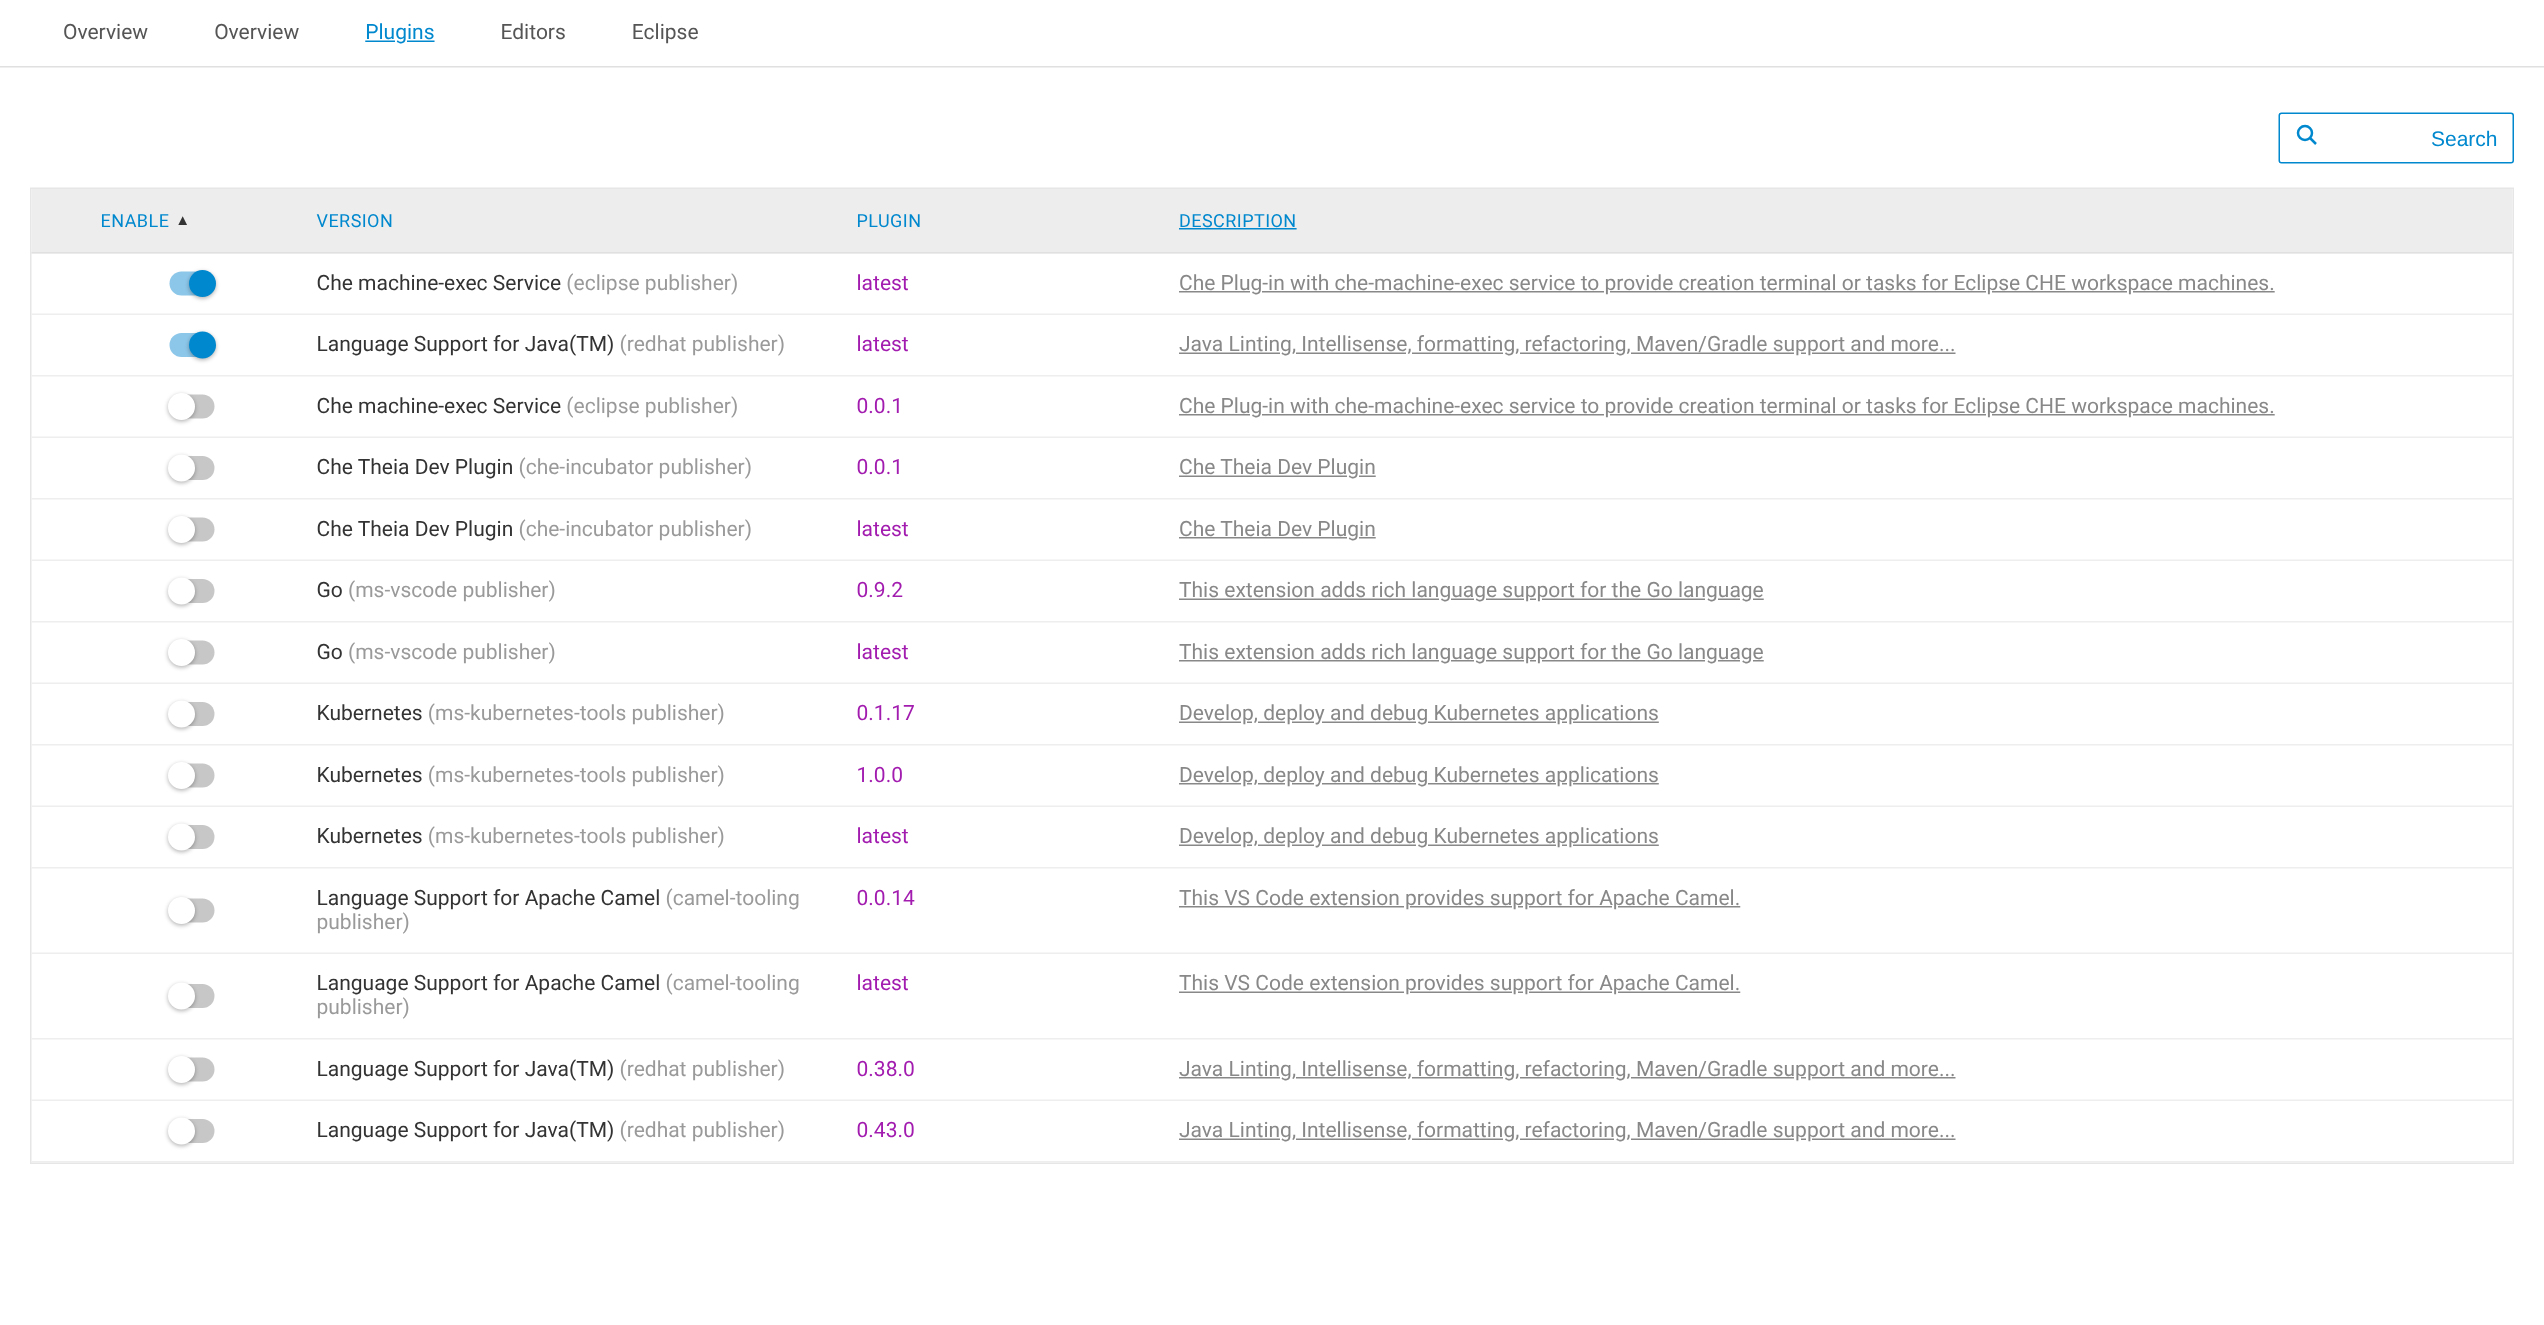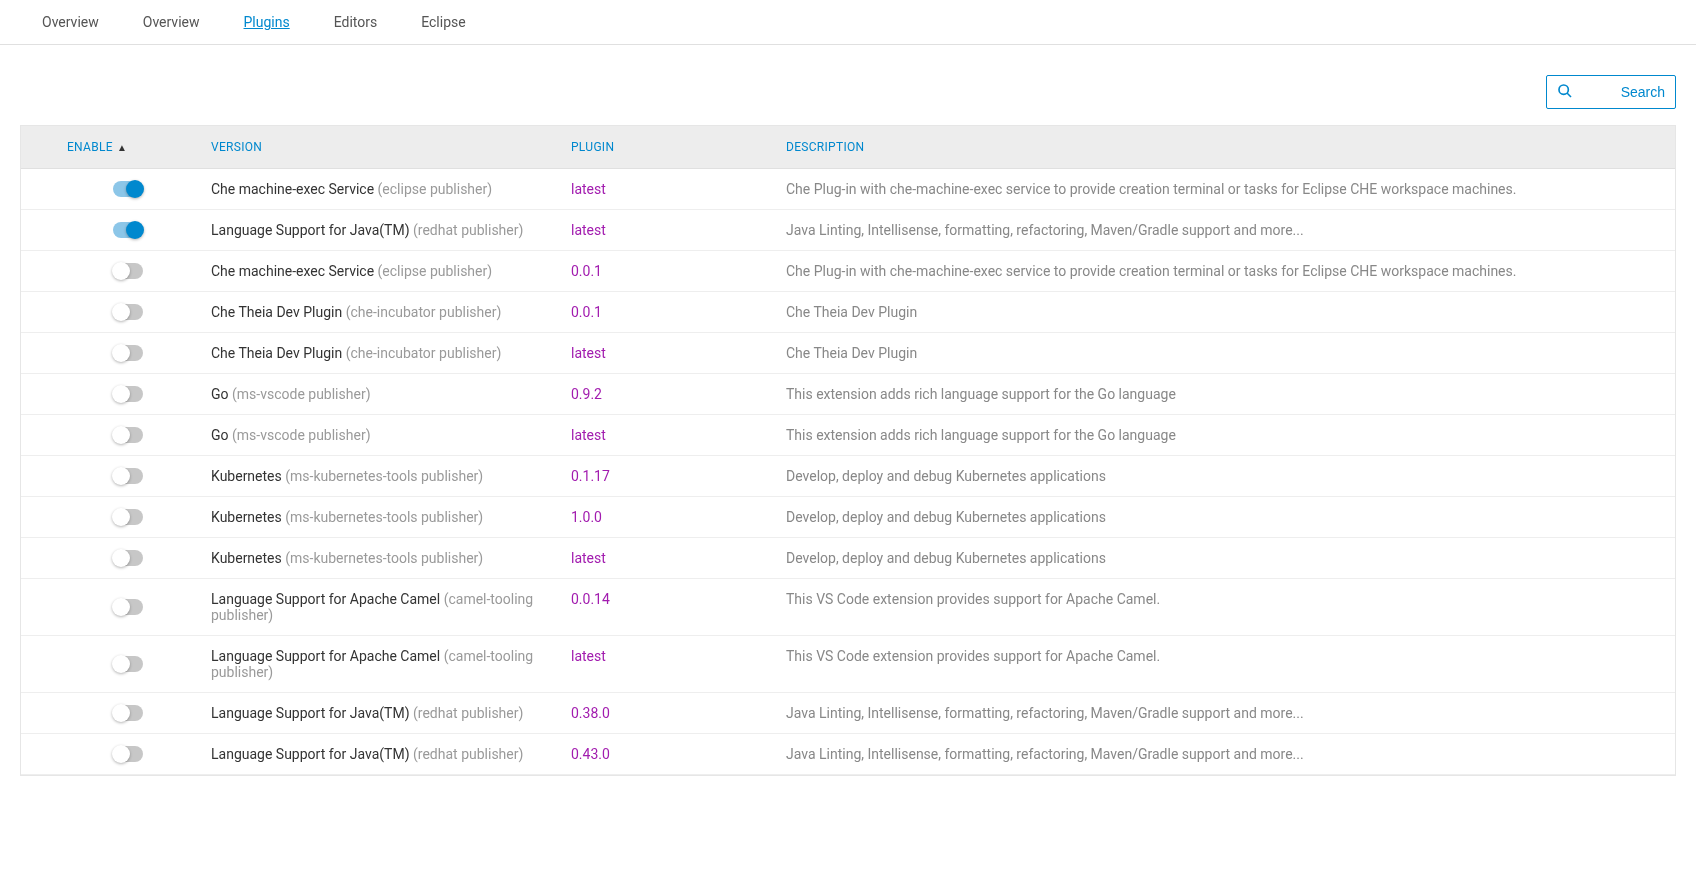--- a/index.html
+++ b/index.html
@@ -31,21 +31,21 @@
 .search-row {
   display: flex;
   justify-content: flex-end;
   padding: 30px 20px 16px 20px;
 }
 .search-box {
   display: flex;
   align-items: center;
   border: 1px solid #0088ce;
   border-radius: 2px;
-  width: 130px;
+  width: 157px;
   height: 34px;
   padding: 0 10px;
   justify-content: space-between;
 }
 .search-box svg {
   width: 16px;
   height: 16px;
 }
 .search-input {
   border: none;
@@ -82,20 +82,21 @@
 }
 .col-plugin {
   width: 360px;
 }
 .col-version {
   width: 215px;
 }
 .col-description {
   flex: 1;
   padding-right: 36px;
+  text-decoration: underline;
 }
 .sort-icon {
   font-size: 10px;
   color: #333;
 }
 .table-row {
   display: flex;
   padding: 12px 0;
   border-bottom: 1px solid #eee;
 }

